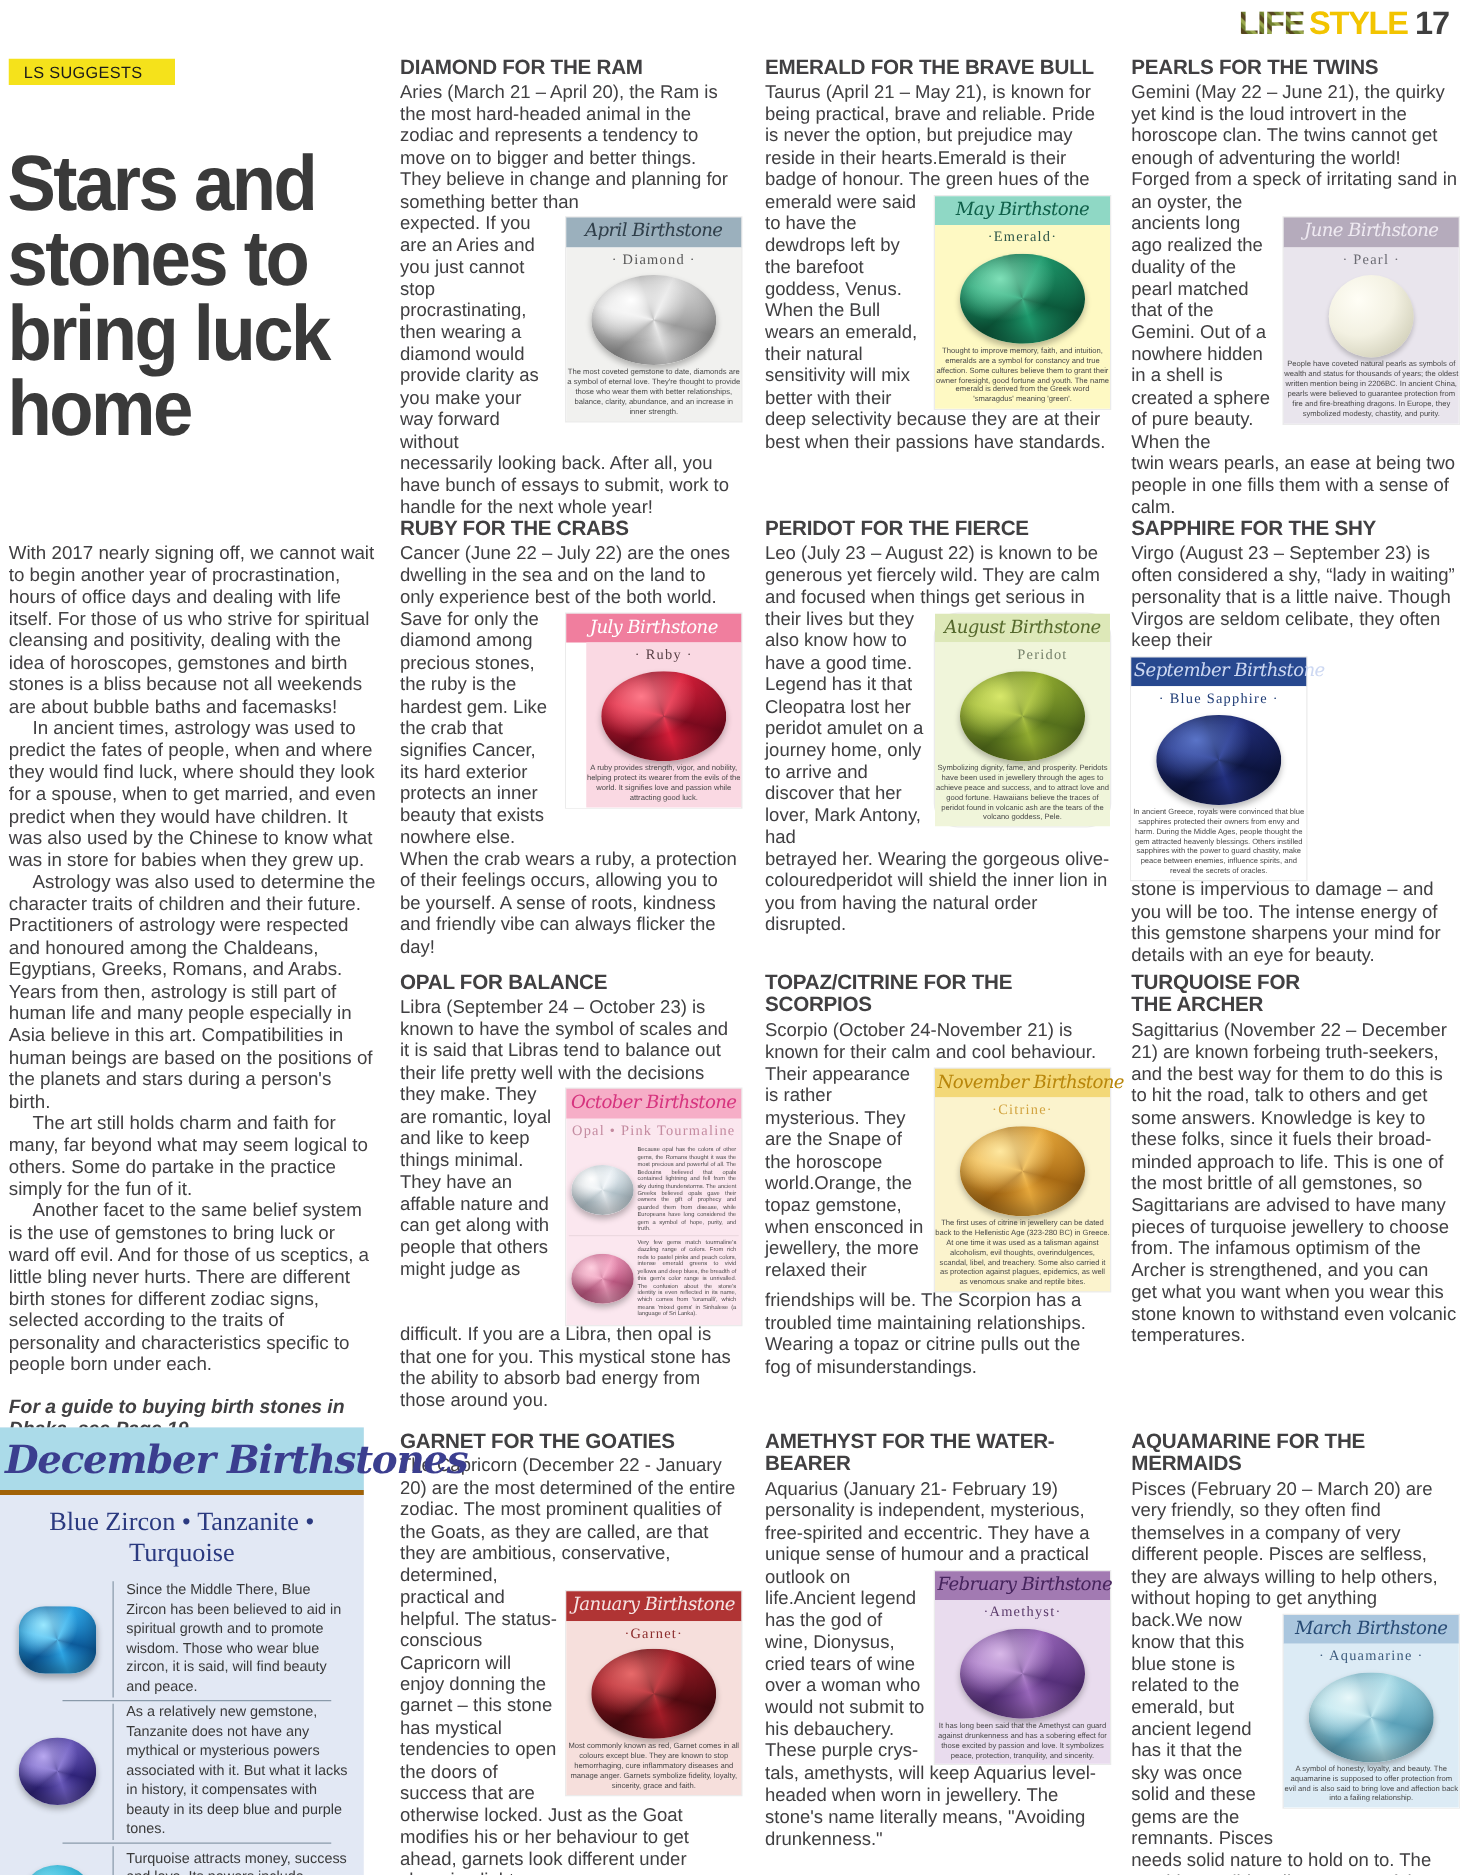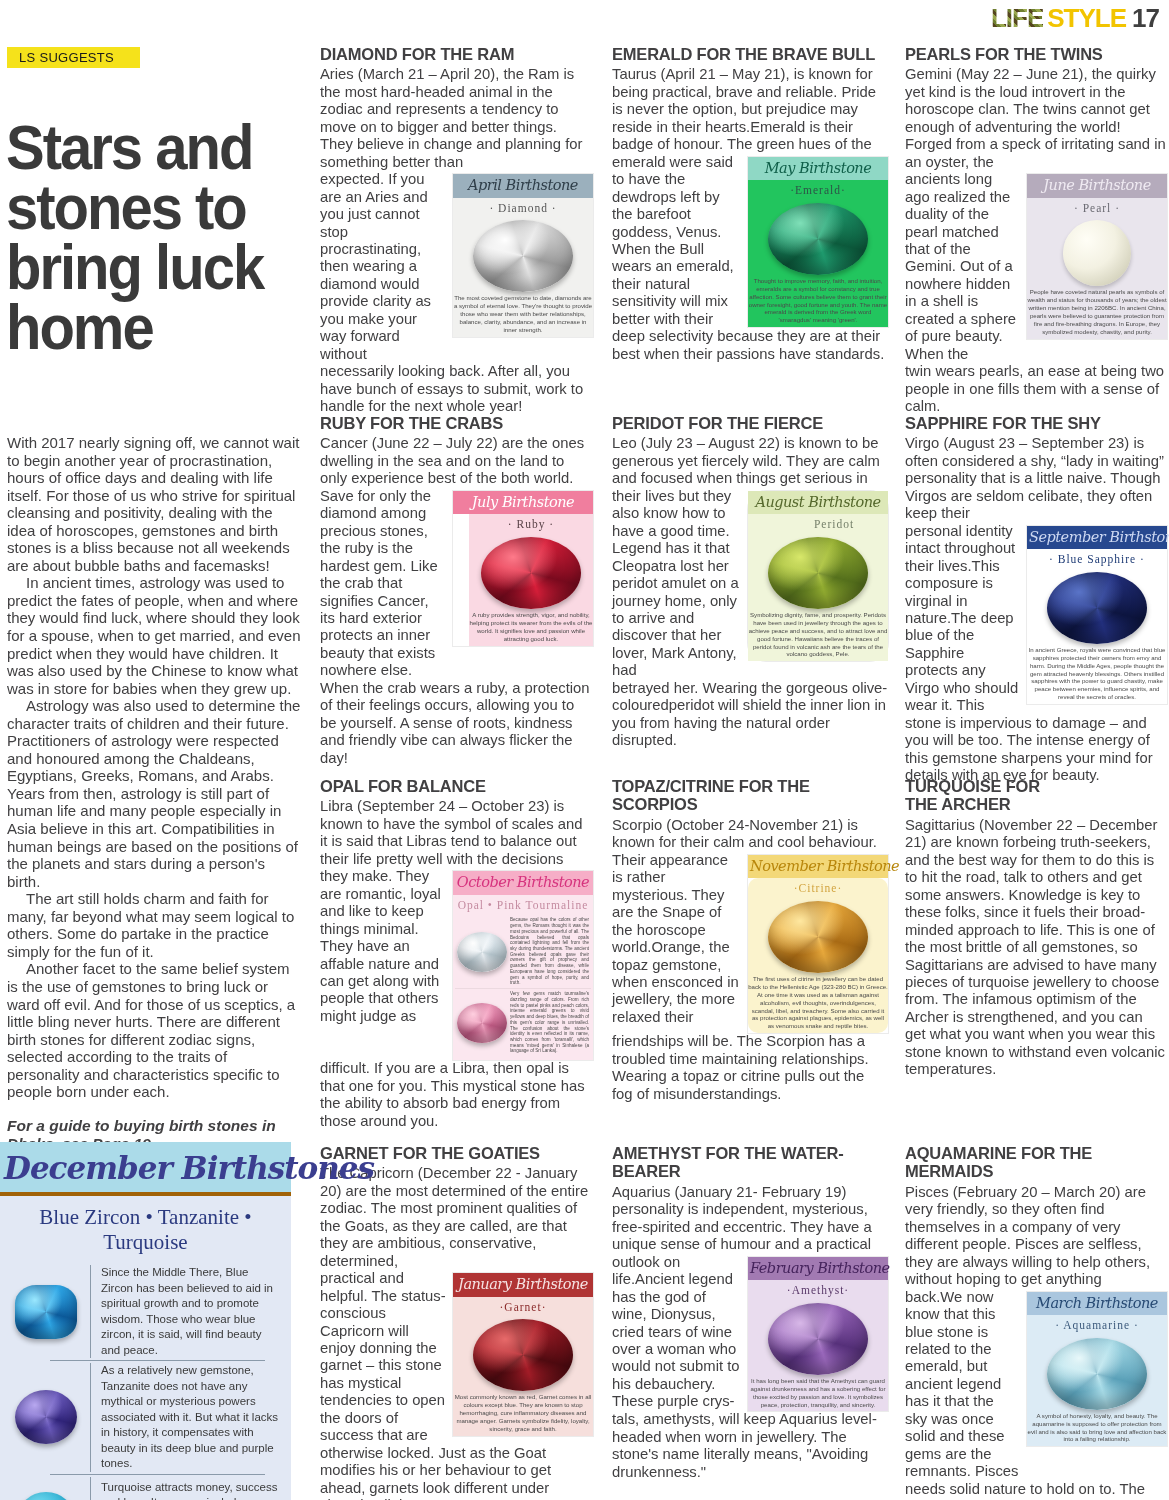--- a/index.html
+++ b/index.html
@@ -136,21 +136,21 @@
     </section>
       <section class="sec sec-emerald">
       <h3 class="sec-h">EMERALD FOR THE BRAVE BULL</h3>
       <p class="sec-lead">Taurus (April 21 – May 21), is known for being practical, brave and reliable. Pride is never the option, but prejudice may reside in their hearts.Emerald is their badge of honour. The green hues of the</p>
       <div class="sec-mid">
         <p class="sec-narrow">emerald were said to have the dewdrops left by the barefoot goddess, Venus. When the Bull wears an emerald, their natural sensitivity will mix better with their</p>
         <figure class="bs-card" style="margin:3px 0 0 0;">
           <div class="bs-head" style="background: rgb(143, 216, 197); color: rgb(15, 95, 73);">
             <span class="bs-script">May Birthstone</span>
           </div>
-          <div class="bs-body" style="background: #22c55e;">
+          <div class="bs-body" style="background: #fef9c3;">
             <div class="bs-stone" style="color: rgb(45, 85, 72);">·Emerald·</div>
             <div class="bs-single">
               <div class="bs-gem" style="--g1: #7fe0b8; --g2: #1f9b6e; --g3: #0c5a3c;"></div>
               <p class="bs-cap">Thought to improve memory, faith, and intuition, emeralds are a symbol for constancy and true affection. Some cultures believe them to grant their owner foresight, good fortune and youth. The name emerald is derived from the Greek word 'smaragdus' meaning 'green'.</p>
             </div>
 
           </div>
         </figure>
       </div>
       <p class="sec-after">deep selectivity because they are at their best when their passions have standards.</p>
@@ -215,21 +215,20 @@
 
           </div>
         </figure>
       </div>
       <p class="sec-after">betrayed her. Wearing the gorgeous olive-colouredperidot will shield the inner lion in you from having the natural order disrupted.</p>
     </section>
       <section class="sec sec-sapphire">
       <h3 class="sec-h">SAPPHIRE FOR THE SHY</h3>
       <p class="sec-lead">Virgo (August 23 – September 23) is often considered a shy, “lady in waiting” personality that is a little naive. Though Virgos are seldom celibate, they often keep their</p>
       <div class="sec-mid">
-        <p class="sec-narrow">personal identity intact throughout their lives.This composure is virginal in nature.The deep blue of the Sapphire protects any Virgo who should wear it. This</p>
         <figure class="bs-card" style="margin:3px 0 0 0;">
           <div class="bs-head" style="background: rgb(39, 72, 143); color: rgb(205, 216, 242);">
             <span class="bs-script">September Birthstone</span>
           </div>
           <div class="bs-body" style="background: rgb(255, 255, 255);">
             <div class="bs-stone" style="color: rgb(29, 58, 116);">· Blue Sapphire ·</div>
             <div class="bs-single">
               <div class="bs-gem" style="--g1: #5a74c8; --g2: #23307e; --g3: #0d1540;"></div>
               <p class="bs-cap">In ancient Greece, royals were convinced that blue sapphires protected their owners from envy and harm. During the Middle Ages, people thought the gem attracted heavenly blessings. Others instilled sapphires with the power to guard chastity, make peace between enemies, influence spirits, and reveal the secrets of oracles.</p>
             </div>
@@ -269,21 +268,21 @@
       <section class="sec sec-topaz">
       <h3 class="sec-h">TOPAZ/CITRINE FOR THE
 SCORPIOS</h3>
       <p class="sec-lead">Scorpio (October 24-November 21) is known for their calm and cool behaviour.</p>
       <div class="sec-mid">
         <p class="sec-narrow">Their appearance is rather mysterious. They are the Snape of the horoscope world.Orange, the topaz gemstone, when ensconced in jewellery, the more relaxed their</p>
         <figure class="bs-card" style="margin:3px 0 0 0;">
           <div class="bs-head" style="background: rgb(243, 216, 120); color: rgb(184, 134, 11);">
             <span class="bs-script">November Birthstone</span>
           </div>
-          <div class="bs-body" style="background: rgb(251, 243, 205); border-radius: 10px;">
+          <div class="bs-body" style="background: rgb(251, 243, 205);">
             <div class="bs-stone" style="color: rgb(210, 164, 64);">·Citrine·</div>
             <div class="bs-single">
               <div class="bs-gem" style="--g1: #ffe8a0; --g2: #e8a93c; --g3: #a86a14;"></div>
               <p class="bs-cap">The first uses of citrine in jewellery can be dated back to the Hellenistic Age (323-280 BC) in Greece. At one time it was used as a talisman against alcoholism, evil thoughts, overindulgences, scandal, libel, and treachery. Some also carried it as protection against plagues, epidemics, as well as venomous snake and reptile bites.</p>
             </div>
 
           </div>
         </figure>
       </div>
       <p class="sec-after">friendships will be. The Scorpion has a troubled time maintaining relationships. Wearing a topaz or citrine pulls out the fog of misunderstandings.</p>

